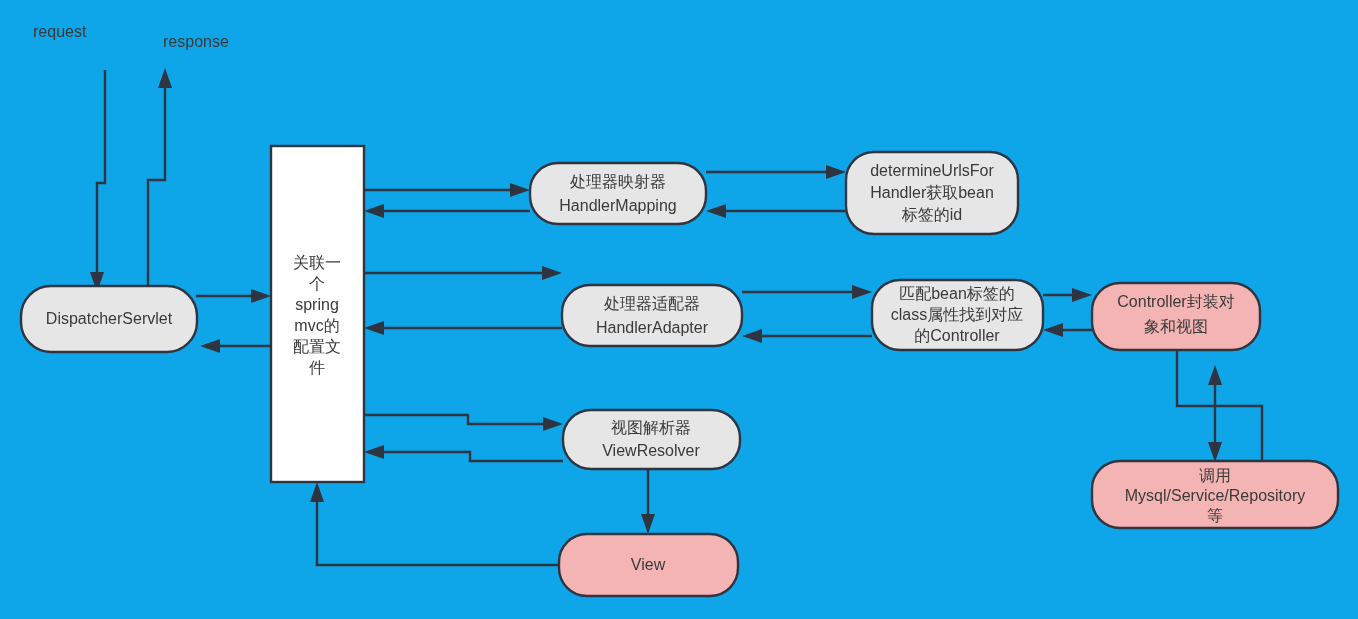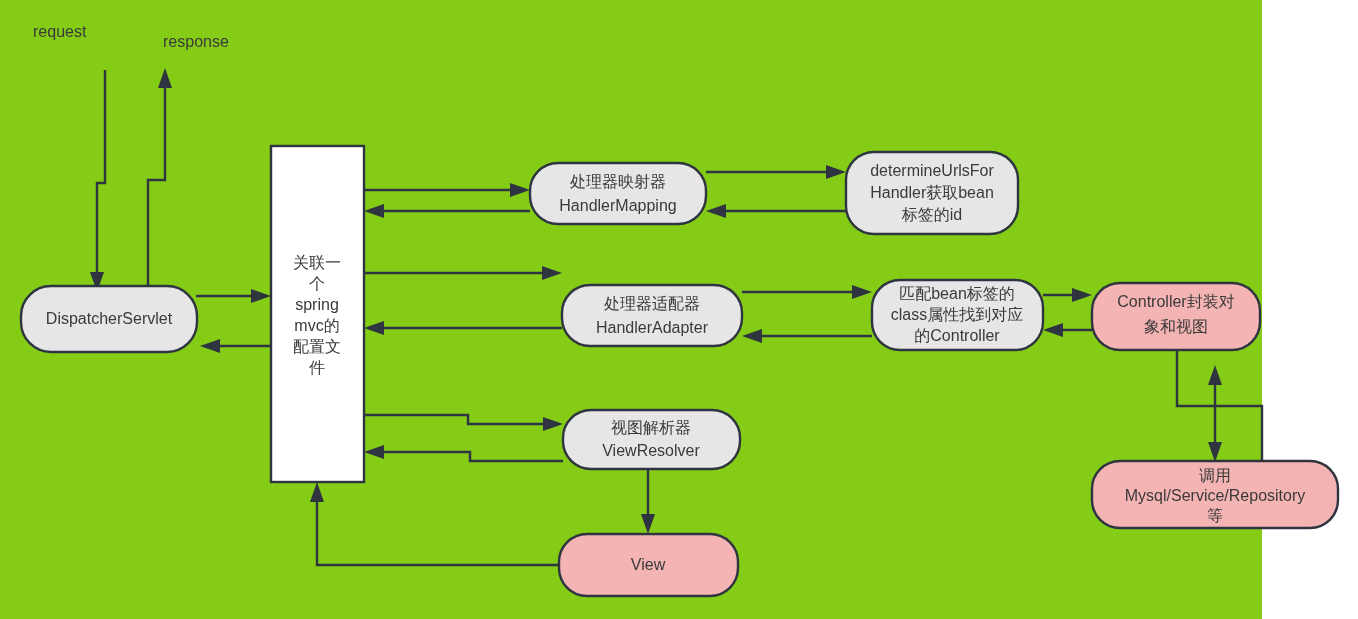--- a/index.html
+++ b/index.html
@@ -9,23 +9,23 @@
     background: #ffffff;
   }
   body {
     width: 1358px;
     height: 619px;
     overflow: hidden;
     font-family: "Liberation Sans", "DejaVu Sans", sans-serif;
   }
   #diagram-root {
     position: relative;
-    width: 1262px;
+    width: 1358px;
     height: 619px;
-    background: #84cc16;
+    background: #0ea5e9;
   }
   svg.diagram {
     display: block;
     width: 1358px;
     height: 619px;
   }
   .node-shape {
     stroke: #2e3440;
     stroke-width: 2.4;
   }

